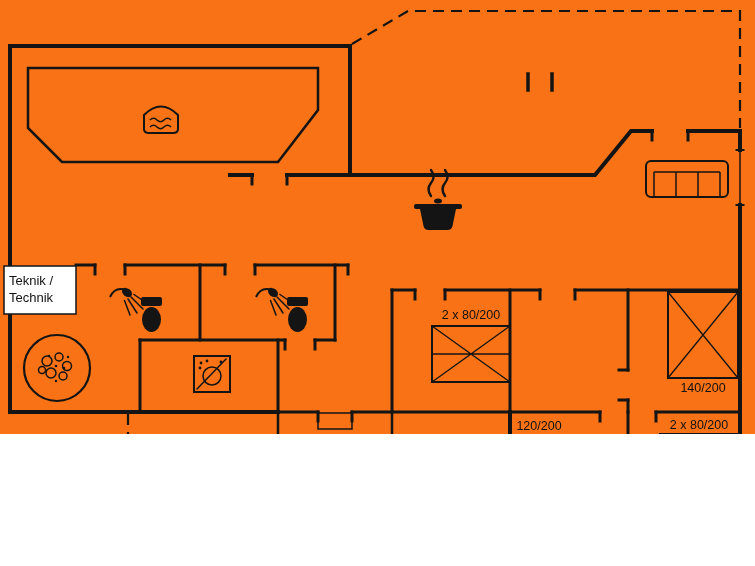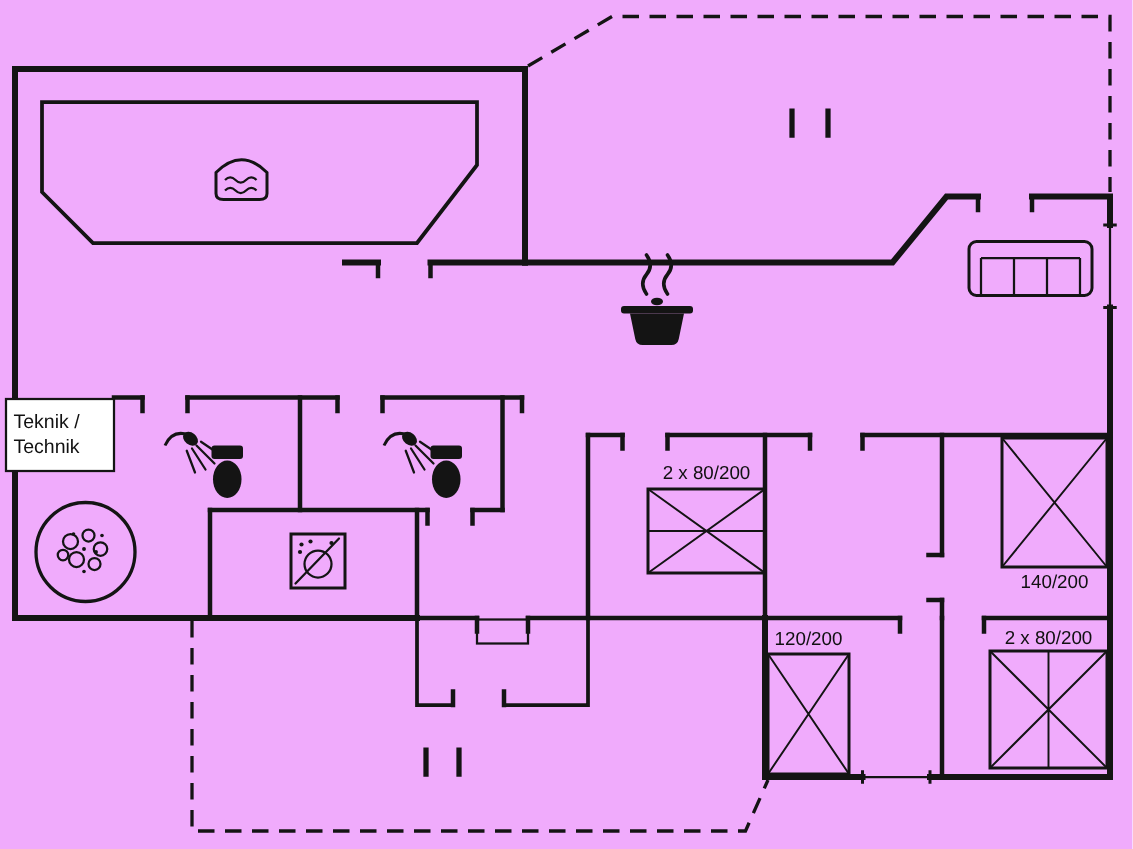--- a/index.html
+++ b/index.html
@@ -1,16 +1,16 @@
 <!DOCTYPE html>
 <html><head>
 <meta charset="utf-8">
 <style>
   html,body{margin:0;padding:0;background:#ffffff;}
-  .stage{position:relative;width:755px;height:566px;background:#f0abfc;overflow:hidden;
+  .stage{position:relative;width:755px;height:434px;background:#f97316;overflow:hidden;
          font-family:"Liberation Sans",sans-serif;}
   svg{display:block;}
   
   .w4 {stroke:#141414;stroke-width:4;fill:none;stroke-linecap:square;}
   .w35{stroke:#141414;stroke-width:3.5;fill:none;stroke-linecap:square;}
   .w3 {stroke:#141414;stroke-width:3;fill:none;stroke-linecap:square;}
   .w25{stroke:#141414;stroke-width:2.5;fill:none;stroke-linecap:square;}
   .w22{stroke:#141414;stroke-width:2.2;fill:none;}
   .w2 {stroke:#141414;stroke-width:2;fill:none;}
   .thin{stroke:#141414;stroke-width:1.5;fill:none;}

